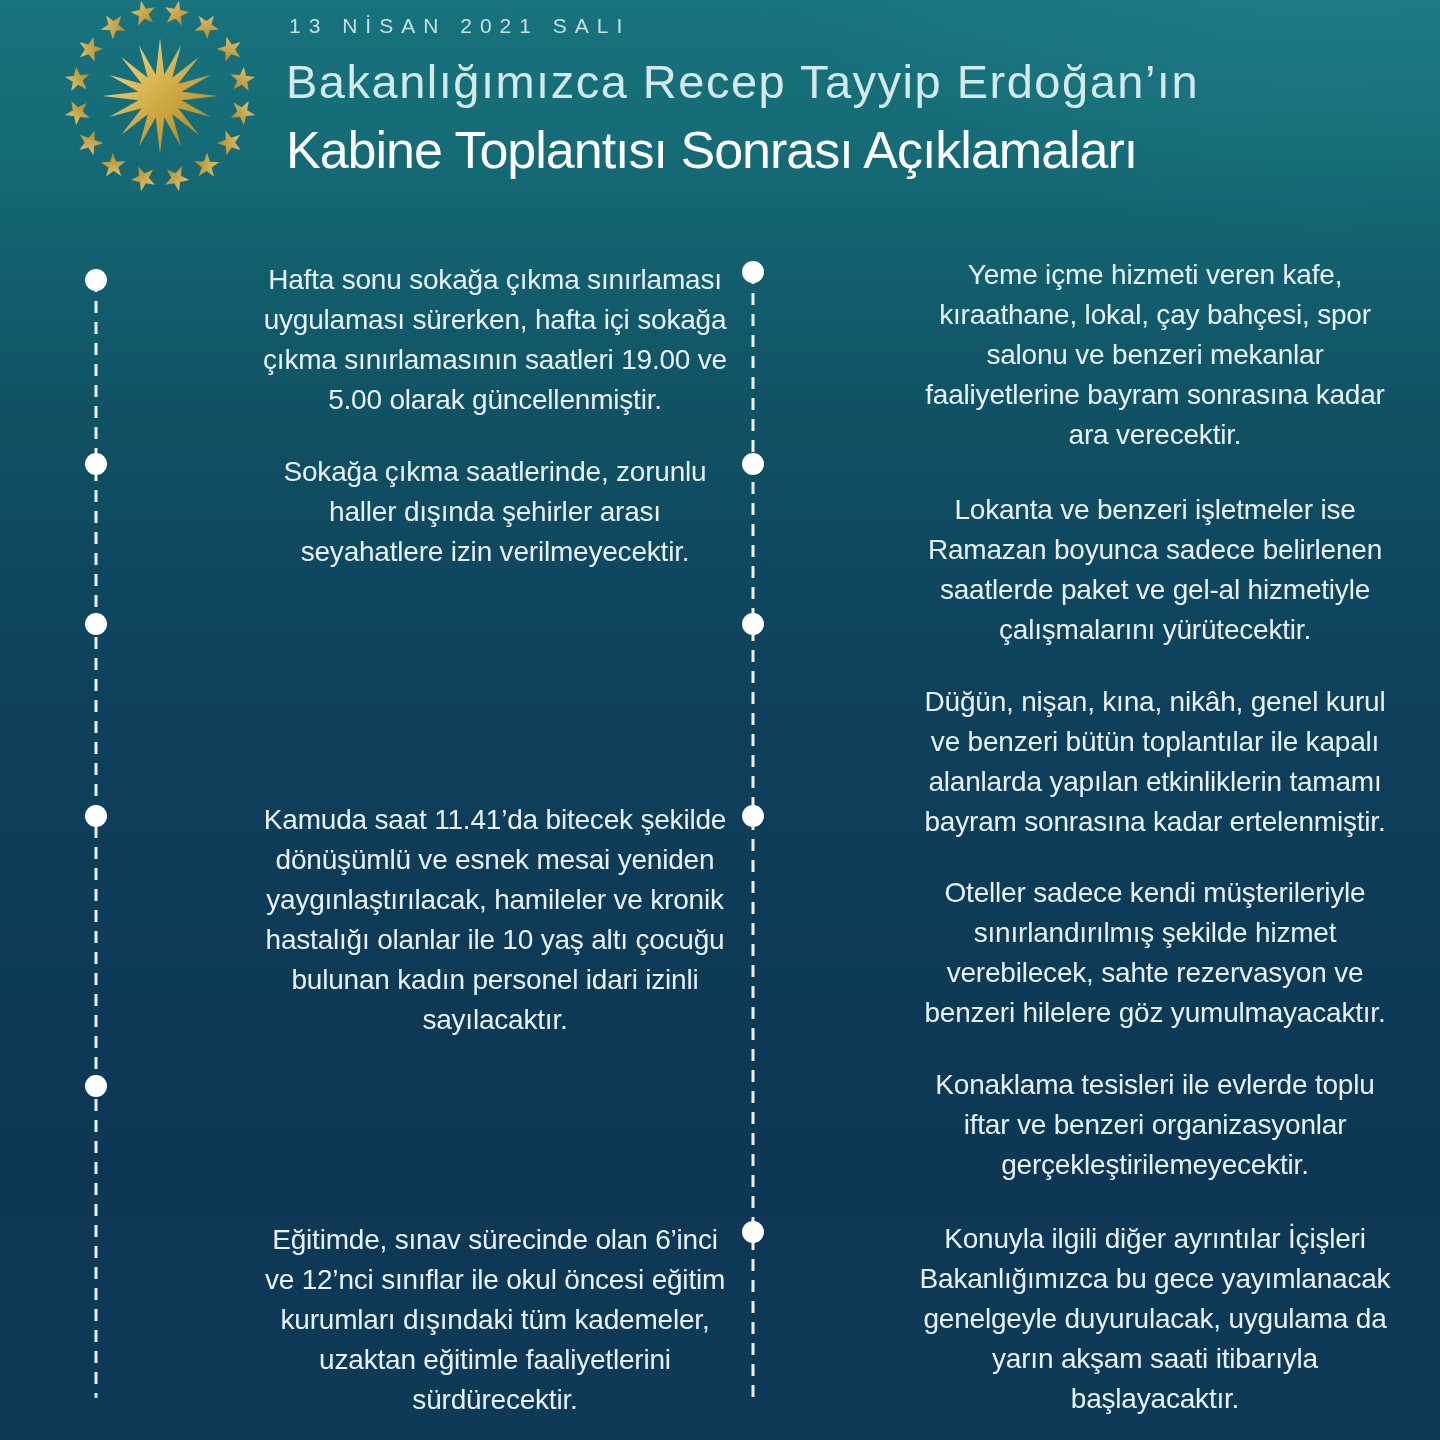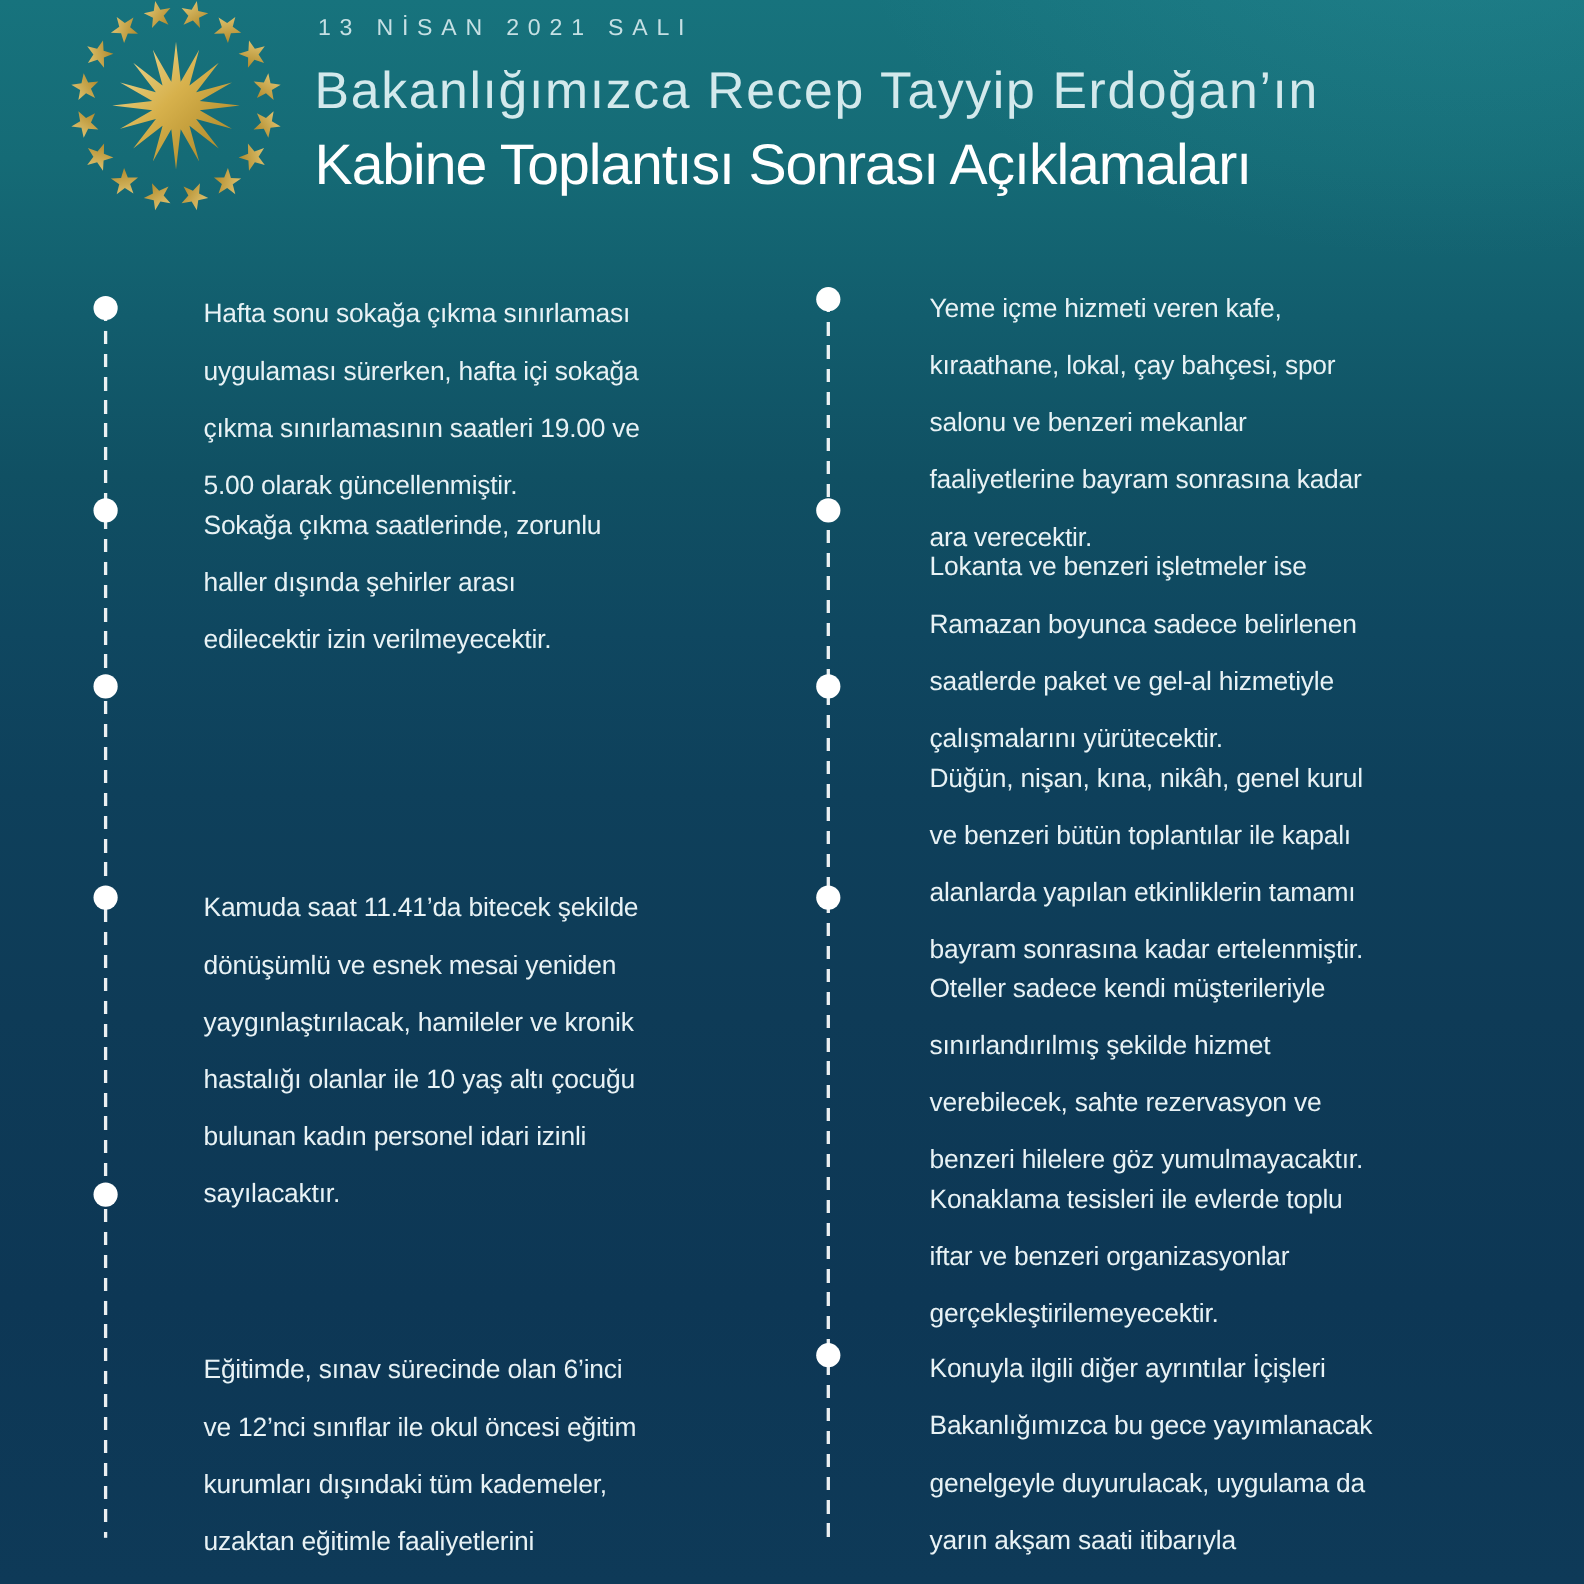--- a/index.html
+++ b/index.html
@@ -8,20 +8,21 @@
     font-family:"Liberation Sans",sans-serif;
     background:#0d3856;
   }
   .page{
     position:relative;width:1440px;height:1440px;overflow:hidden;
     background:
       radial-gradient(900px 520px at 92% -6%, rgba(62,173,183,0.20), rgba(62,173,183,0) 62%),
       linear-gradient(180deg,
         #17737d 0%, #156b76 10%, #125d6d 20%, #105063 30%,
         #0f4760 40%, #0e405b 50%, #0e3b57 64%, #0d3755 82%, #0e3a58 100%);
+    text-align: center;
   }
   .seal{position:absolute;left:0;top:0;width:300px;height:210px;}
   .date{
     position:absolute;left:289px;top:14px;
     font-size:21px;font-weight:400;letter-spacing:8px;
     color:#c6e0e4;white-space:nowrap;
   }
   .title-light{
     position:absolute;left:286px;top:54px;
     font-size:47px;font-weight:300;letter-spacing:1.5px;
@@ -39,21 +40,21 @@
     opacity:.92;
   }
   .rail-left{left:96px;top:280px;height:1118px;}
   .rail-right{left:753px;top:272px;height:1126px;}
   .dot{
     position:absolute;width:22px;height:22px;border-radius:50%;
     background:#ffffff;transform:translate(-50%,-50%);
   }
   .para{
     position:absolute;width:620px;
-    font-size:24px;line-height:52px;letter-spacing:-0.2px;
+    font-size:28px;line-height:40px;letter-spacing:-0.2px;
     color:#e8f2f5;white-space:pre-line;
   }
   .col-left{left:185px;}
   .col-right{left:845px;}
 </style>
 </head>
 <body>
 
 <div class="page">
 
@@ -111,21 +112,21 @@
   <span class="dot" style="left:753px;top:624px"></span>
   <span class="dot" style="left:753px;top:816px"></span>
   <span class="dot" style="left:753px;top:1232px"></span>
 
   <div class="para col-left" style="top:260px">Hafta sonu sokağa çıkma sınırlaması
 uygulaması sürerken, hafta içi sokağa
 çıkma sınırlamasının saatleri 19.00 ve
 5.00 olarak güncellenmiştir.</div>
   <div class="para col-left" style="top:452px">Sokağa çıkma saatlerinde, zorunlu
 haller dışında şehirler arası
-edilecektir izin verilmeyecektir.</div>
+seyahatlere izin verilmeyecektir.</div>
   <div class="para col-left" style="top:800px">Kamuda saat 11.41’da bitecek şekilde
 dönüşümlü ve esnek mesai yeniden
 yaygınlaştırılacak, hamileler ve kronik
 hastalığı olanlar ile 10 yaş altı çocuğu
 bulunan kadın personel idari izinli
 sayılacaktır.</div>
   <div class="para col-left" style="top:1220px">Eğitimde, sınav sürecinde olan 6’inci
 ve 12’nci sınıflar ile okul öncesi eğitim
 kurumları dışındaki tüm kademeler,
 uzaktan eğitimle faaliyetlerini

